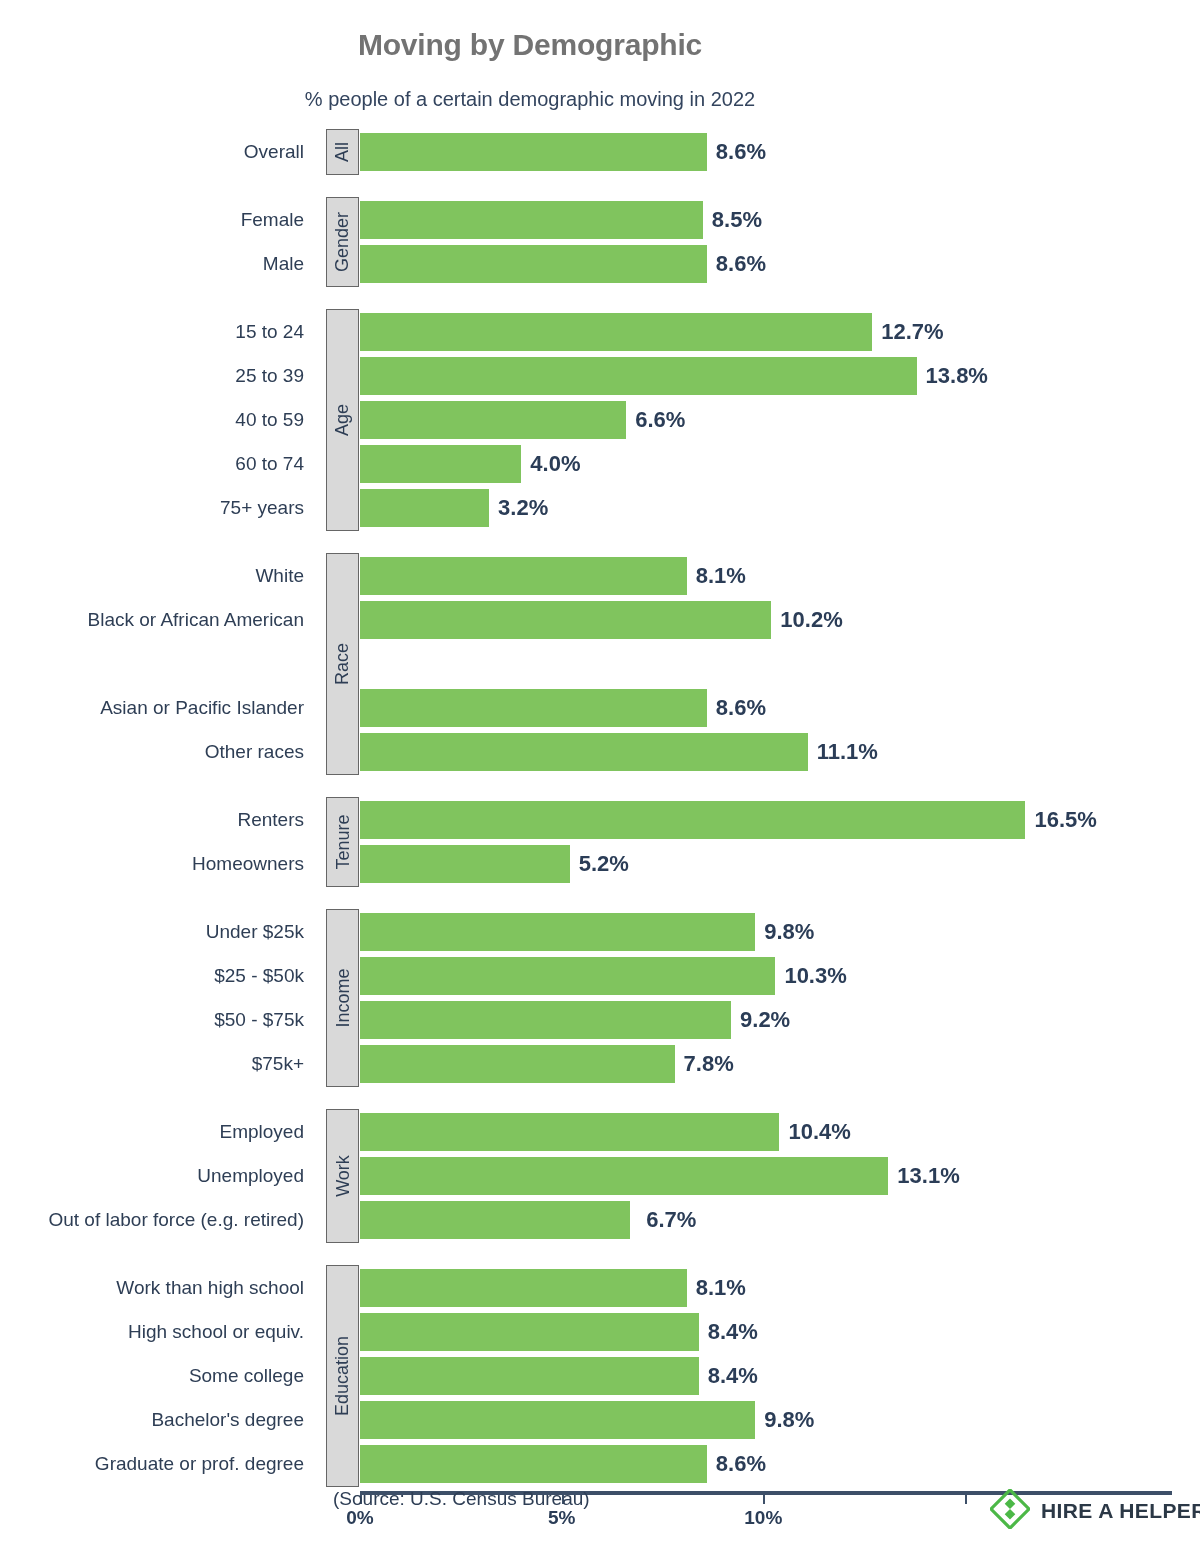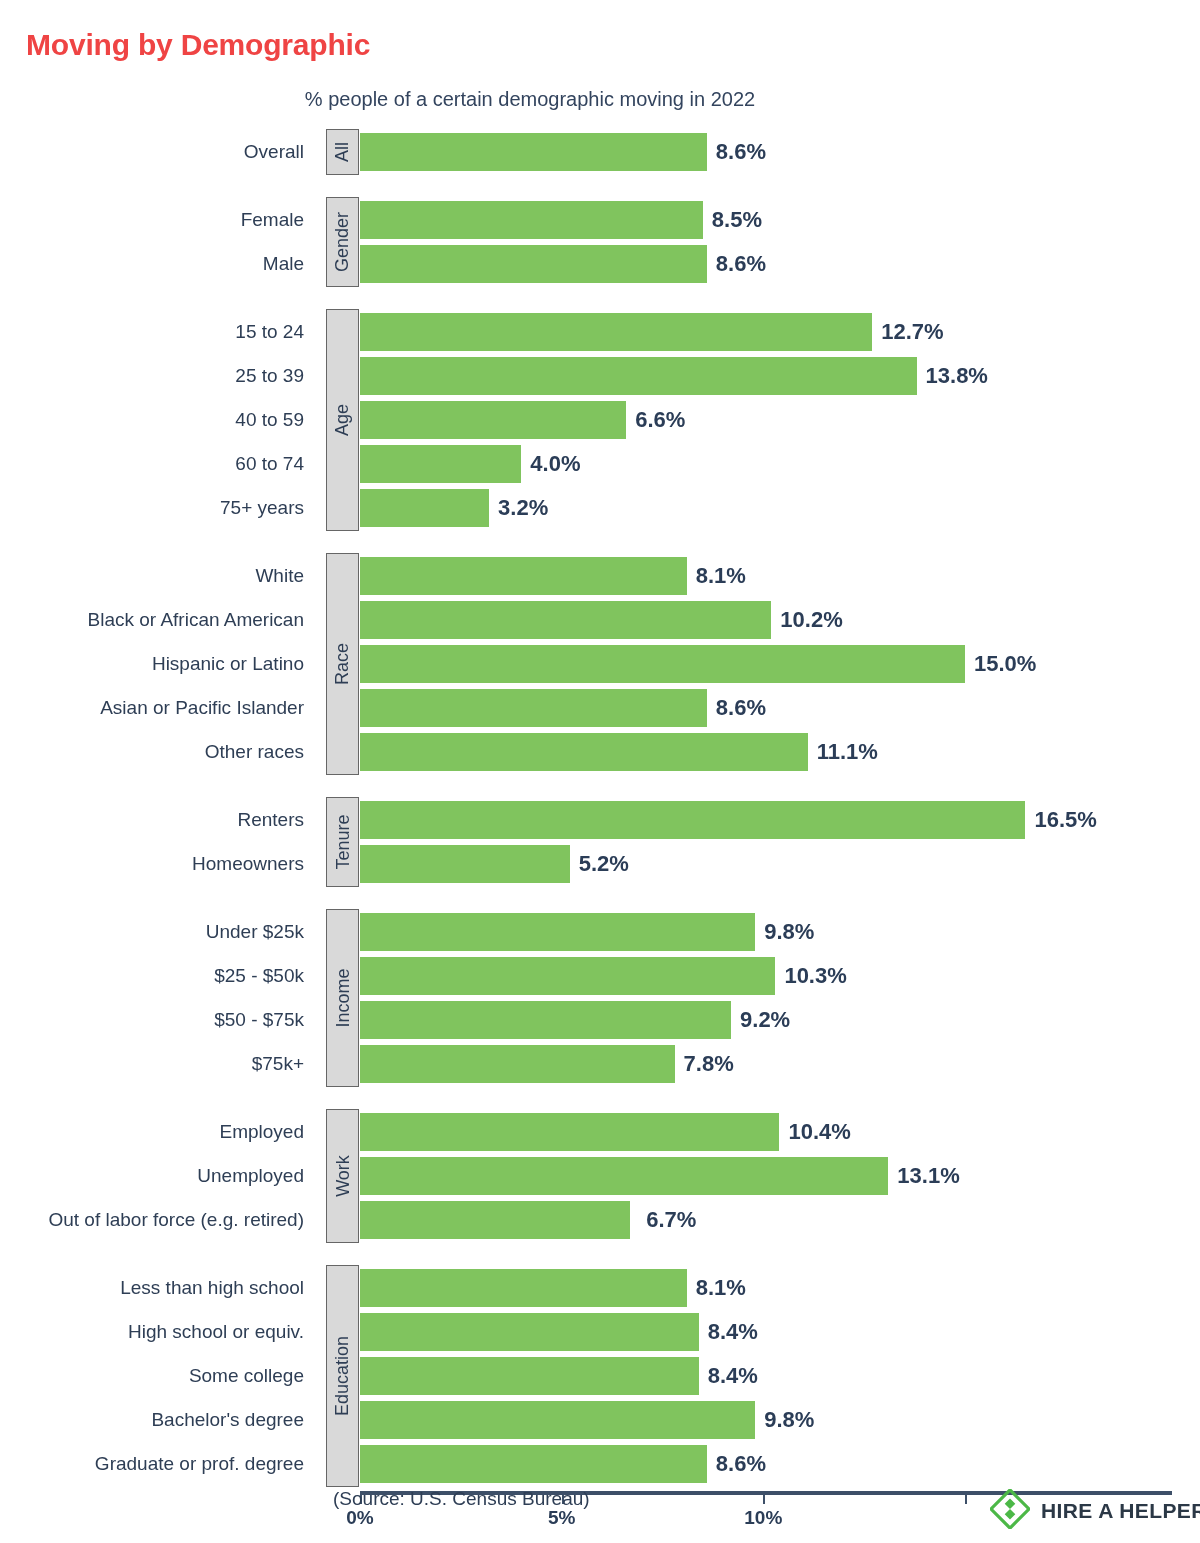--- a/index.html
+++ b/index.html
@@ -21,27 +21,26 @@
     left: 0; top: 0;
     width: 1200px;
     height: 1543px;
   }
 
   
   .chart-title {
     position: absolute;
     left: 0; top: 28px;
     width: 1060px;
-    text-align: left;
+    text-align: center;
     font-size: 30px;
     font-weight: bold;
-    color: #ef4444;
+    color: #737373;
     letter-spacing: -0.2px;
     white-space: nowrap;
-    margin-left: 26px;
   }
   .chart-subtitle {
     position: absolute;
     left: 0; top: 88px;
     width: 1060px;
     text-align: center;
     font-size: 20px;
     font-weight: normal;
     color: #33445e;
     white-space: nowrap;
@@ -223,25 +222,20 @@
       <div class="row" style="top: 557px; left: 0px; width: 1200px;">
         <div class="row-label" style="width: 318px; left: 0px;">White</div>
         <div class="bar" style="left: 360px; width: 326.673px; background: rgb(128, 196, 94);"></div>
         <div class="bar-value" style="left: 686.673px;">8.1%</div>
       </div>
       <div class="row" style="top: 601px; left: 0px; width: 1200px;">
         <div class="row-label" style="width: 318px; left: 0px;">Black or African American</div>
         <div class="bar" style="left: 360px; width: 411.366px; background: rgb(128, 196, 94);"></div>
         <div class="bar-value" style="left: 771.366px;">10.2%</div>
       </div>
-      <div class="row" style="top: 645px; left: 0px; width: 1200px;">
-        <div class="row-label" style="width: 318px; left: 0px;">Hispanic or Latino</div>
-        <div class="bar" style="left: 360px; width: 604.95px; background: rgb(128, 196, 94);"></div>
-        <div class="bar-value" style="left: 964.95px;">15.0%</div>
-      </div>
       <div class="row" style="top: 689px; left: 0px; width: 1064px;">
         <div class="row-label" style="width: 318px; left: 0px;">Asian or Pacific Islander</div>
         <div class="bar" style="left: 360px; width: 346.838px; background: rgb(128, 196, 94);"></div>
         <div class="bar-value" style="left: 706.838px;">8.6%</div>
       </div>
       <div class="row" style="top: 733px; left: 0px; width: 1200px;">
         <div class="row-label" style="width: 318px; left: 0px;">Other races</div>
         <div class="bar" style="left: 360px; width: 447.663px; background: rgb(128, 196, 94);"></div>
         <div class="bar-value" style="left: 807.663px;">11.1%</div>
       </div>
@@ -296,21 +290,21 @@
       </div>
       <div class="row" style="top: 1201px; left: 0px; width: 1200px;">
         <div class="row-label" style="width: 318px; left: 0px;">Out of labor force (e.g. retired)</div>
         <div class="bar" style="left: 360px; width: 270.211px; background: rgb(128, 196, 94);"></div>
         <div class="bar-value" style="left: 630.211px; padding-left: 16px;">6.7%</div>
       </div>
       <div class="group-box" style="left: 326px; top: 1109px; height: 134px; background: rgb(217, 217, 217); border-color: rgb(102, 102, 102);">
         <span class="group-box-label">Work</span>
       </div>
       <div class="row" style="top: 1269px; left: 0px; width: 1200px;">
-        <div class="row-label" style="width: 318px; left: 0px;">Less than high school</div>
+        <div class="row-label" style="width: 318px; left: 0px;">Work than high school</div>
         <div class="bar" style="left: 360px; width: 326.673px; background: rgb(128, 196, 94);"></div>
         <div class="bar-value" style="left: 686.673px;">8.1%</div>
       </div>
       <div class="row" style="top: 1313px; left: 0px; width: 1200px;">
         <div class="row-label" style="width: 318px; left: 0px;">High school or equiv.</div>
         <div class="bar" style="left: 360px; width: 338.772px; background: rgb(128, 196, 94);"></div>
         <div class="bar-value" style="left: 698.772px;">8.4%</div>
       </div>
       <div class="row" style="top: 1357px; left: 0px; width: 1200px;">
         <div class="row-label" style="width: 318px; left: 0px;">Some college</div>

